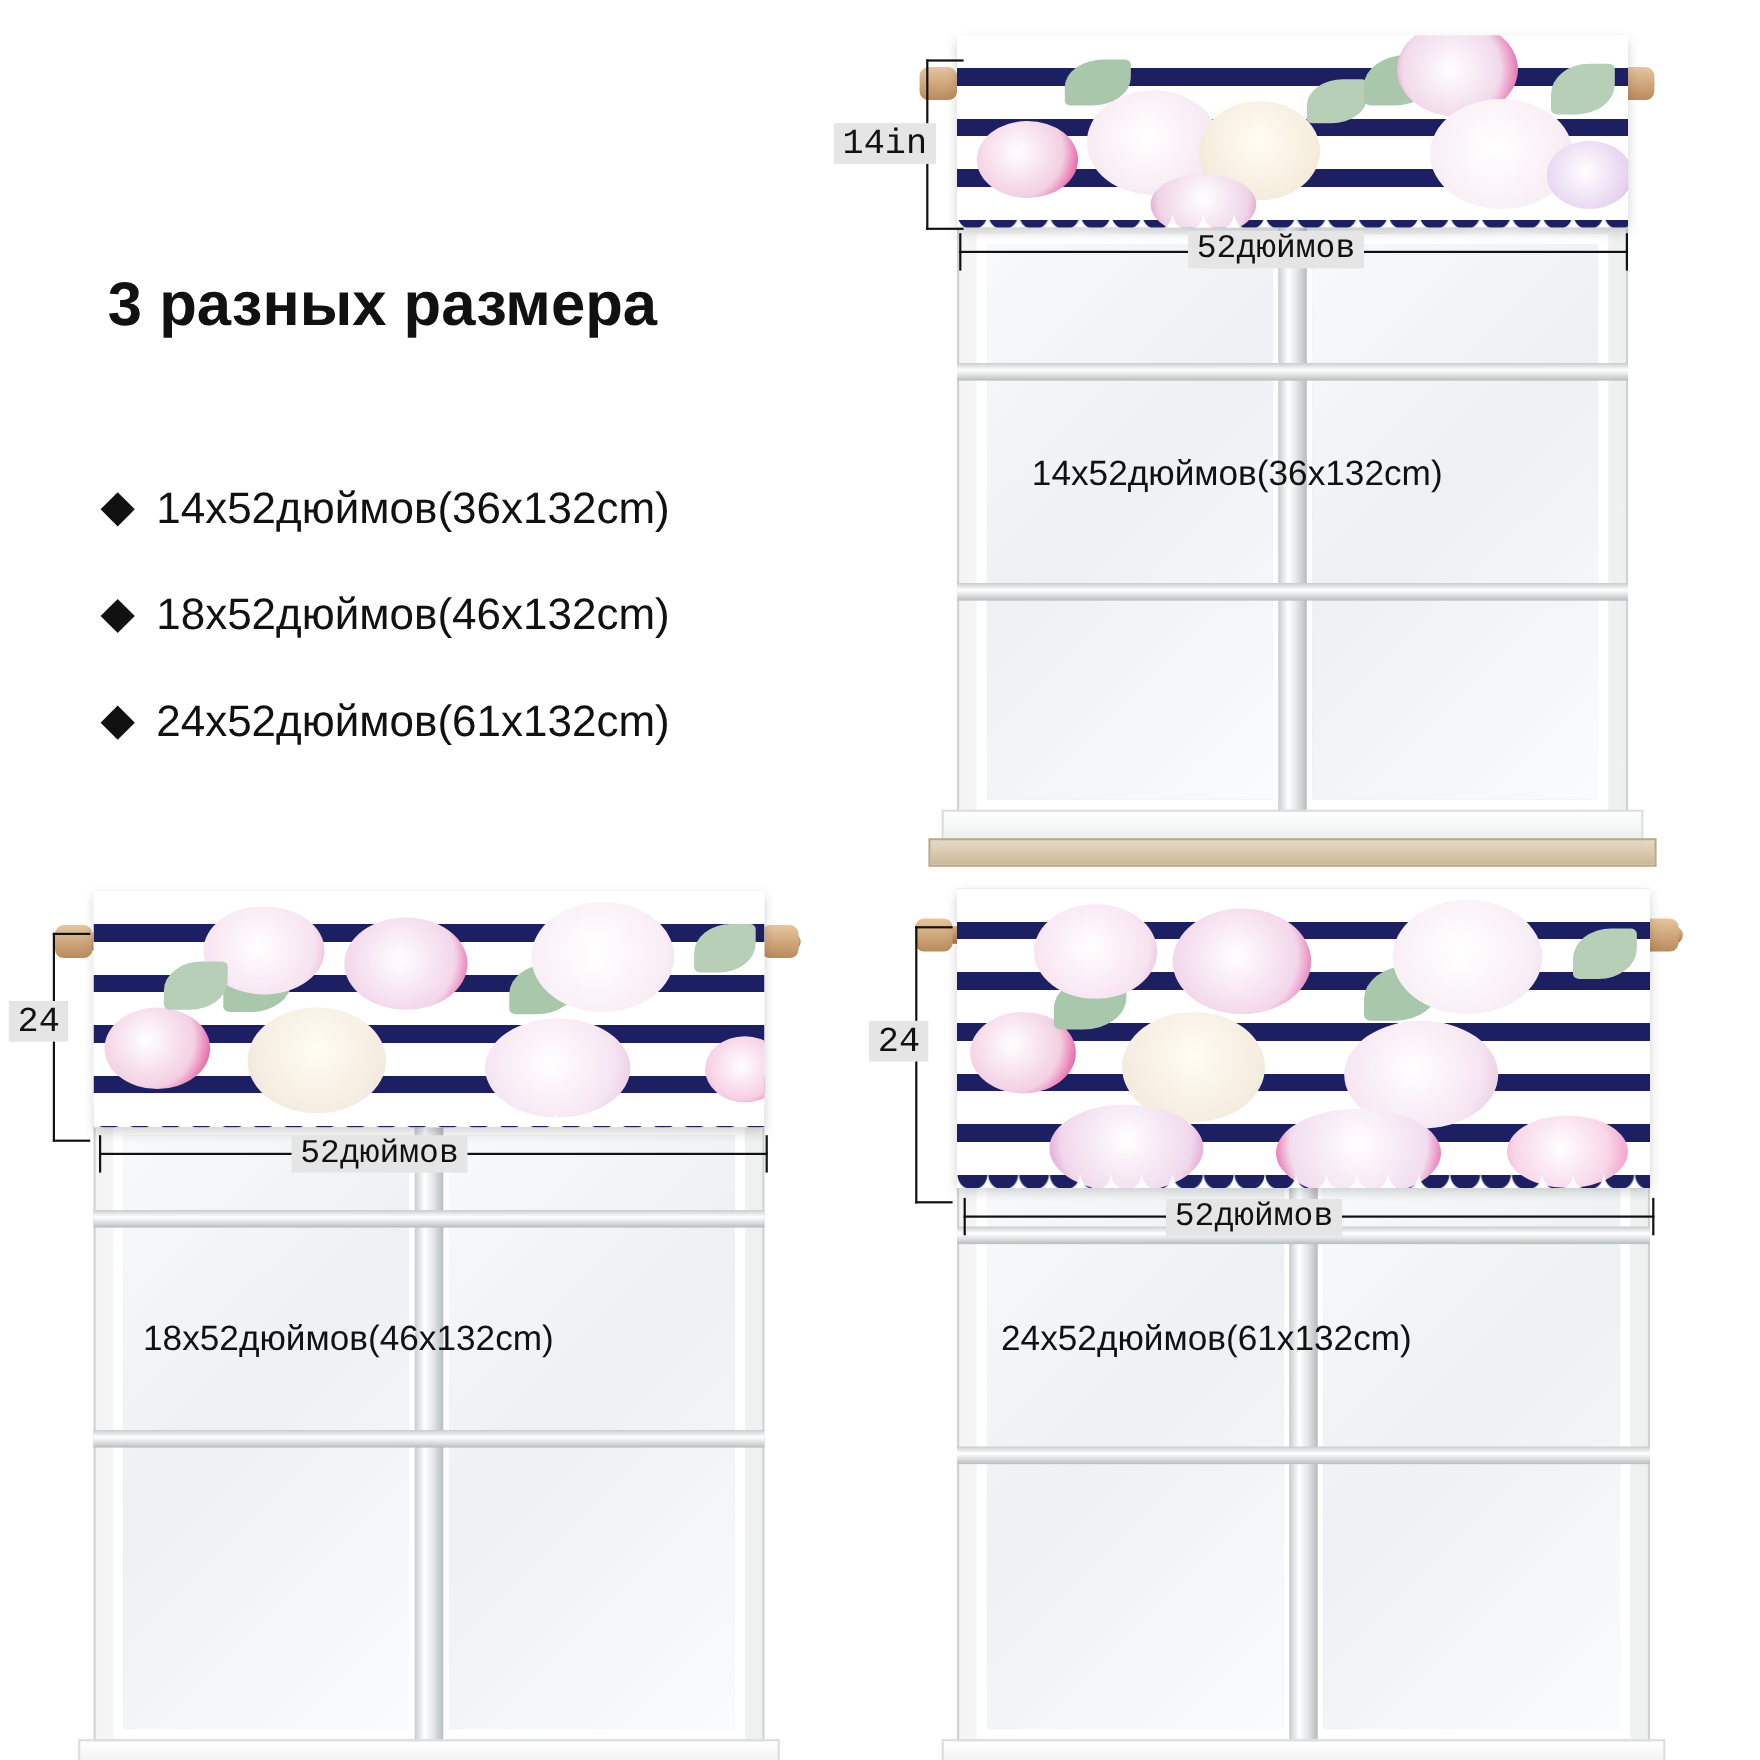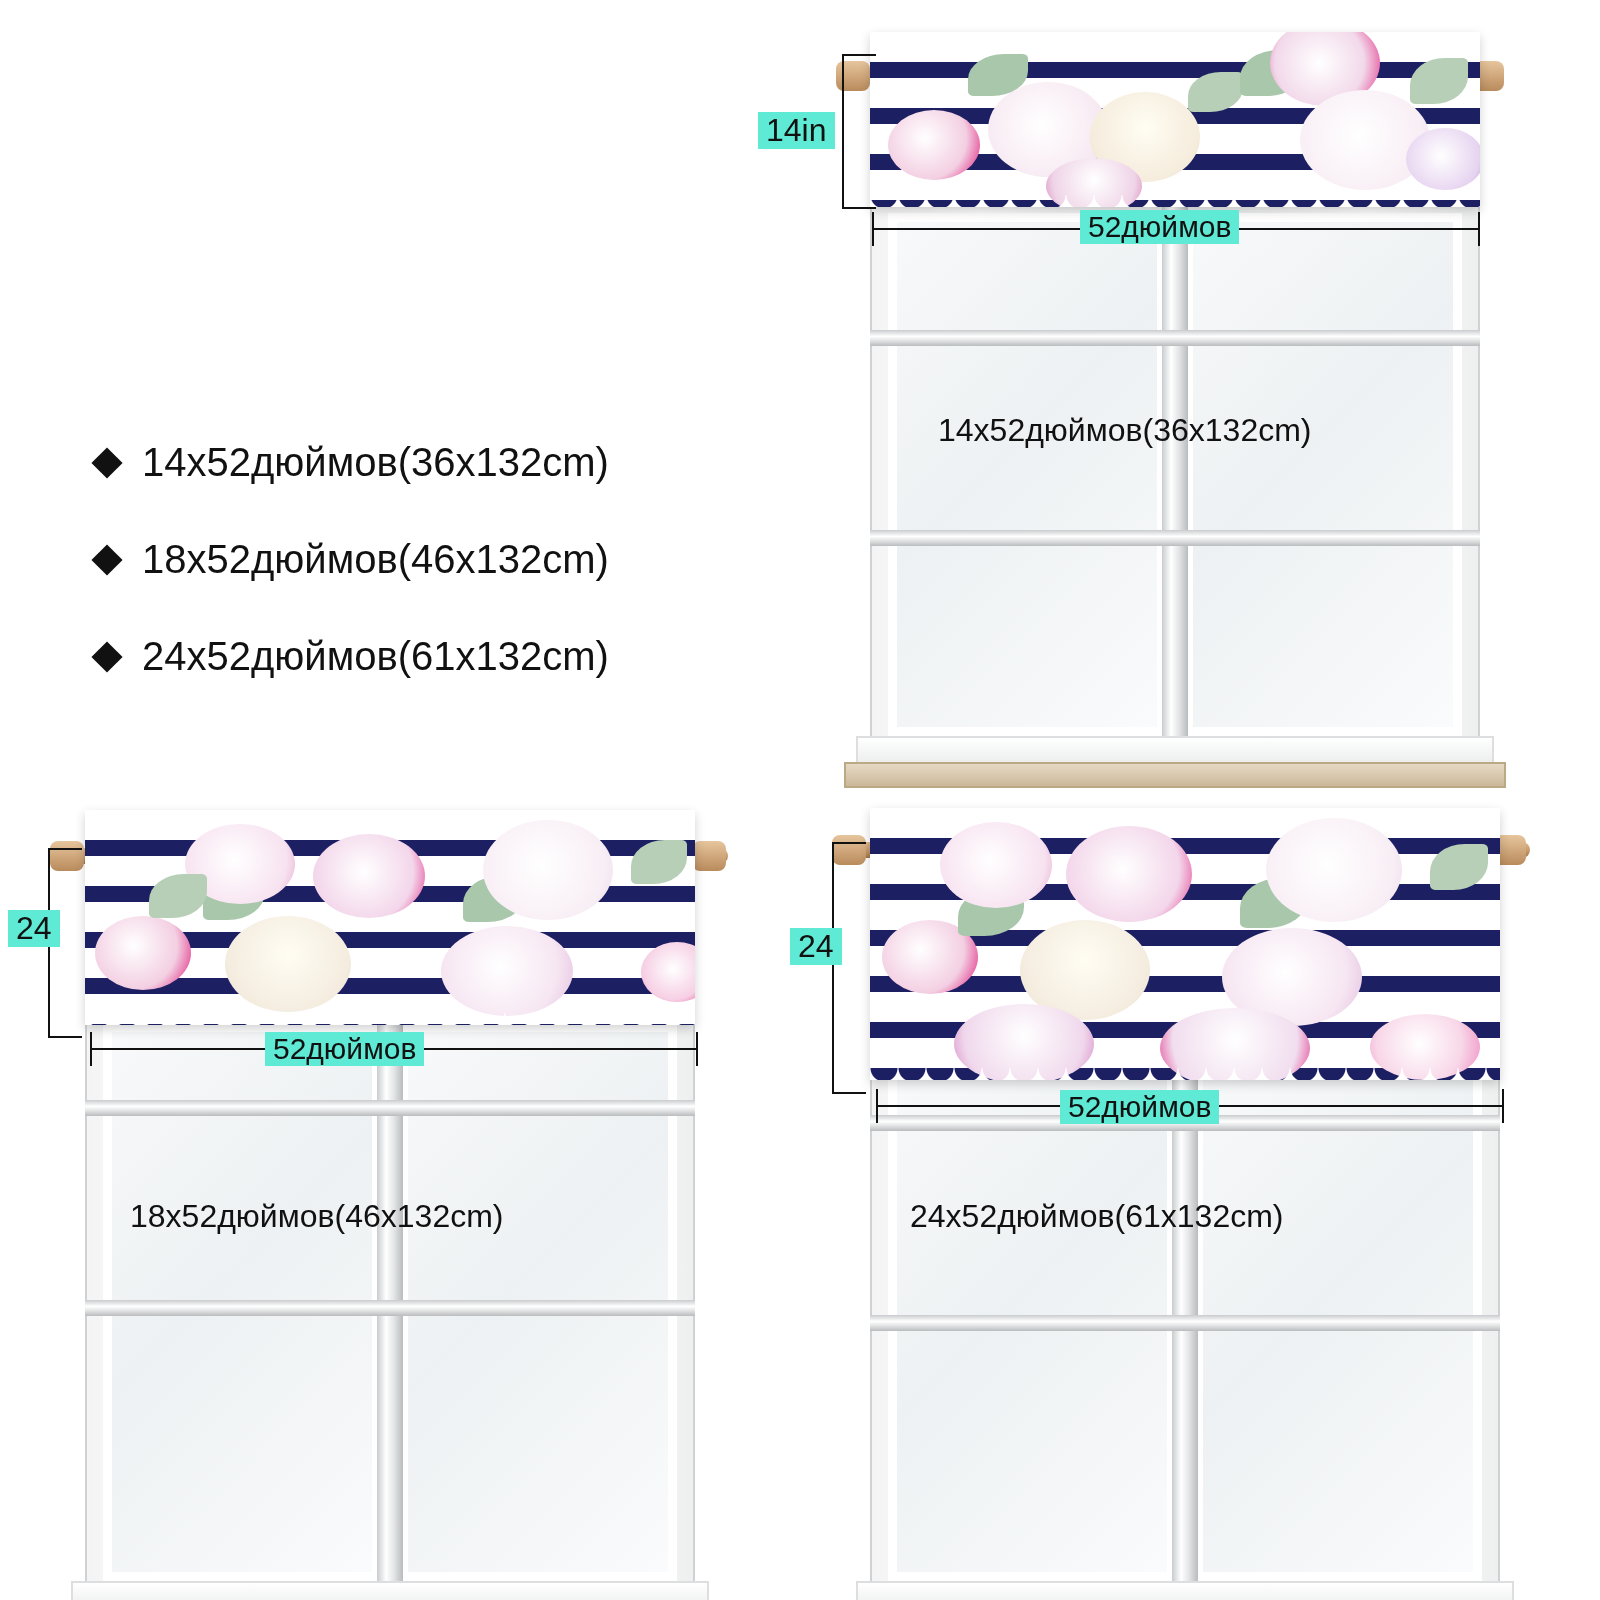--- a/index.html
+++ b/index.html
@@ -94,32 +94,33 @@
     position:absolute;width:34px;height:30px;border-radius:8px;
     background:linear-gradient(180deg,#e7c59d,#b98b5c);
   }
 
   
   .dim-h{position:absolute;height:2px;background:#111;}
   .dim-v{position:absolute;width:2px;background:#111;}
   .tick-v{position:absolute;width:2px;height:34px;background:#111;}
   .tick-h{position:absolute;height:2px;width:34px;background:#111;}
   .dim-label{
-    position:absolute;font-size:30px;background:#5eead4;padding:0 8px;white-space:nowrap;
+    position:absolute;font-size:30px;background:#e5e5e5;padding:0 8px;white-space:nowrap;font-family:Liberation Mono, monospace;
   }
   .dim-label.vert{font-size:32px;}
   .caption{
     position:absolute;font-size:32px;white-space:nowrap;color:#111;
   }
 </style>
 </head>
 <body>
 
 <div class="stage">
 
+  <div class="subtitle">3 разных размера</div>
 
   <div class="bullets">
     <div class="bullet">
       <span class="diamond"></span>
       <span>14x52дюймов(36x132cm)</span>
     </div>
     <div class="bullet">
       <span class="diamond"></span>
       <span>18x52дюймов(46x132cm)</span>
     </div>

